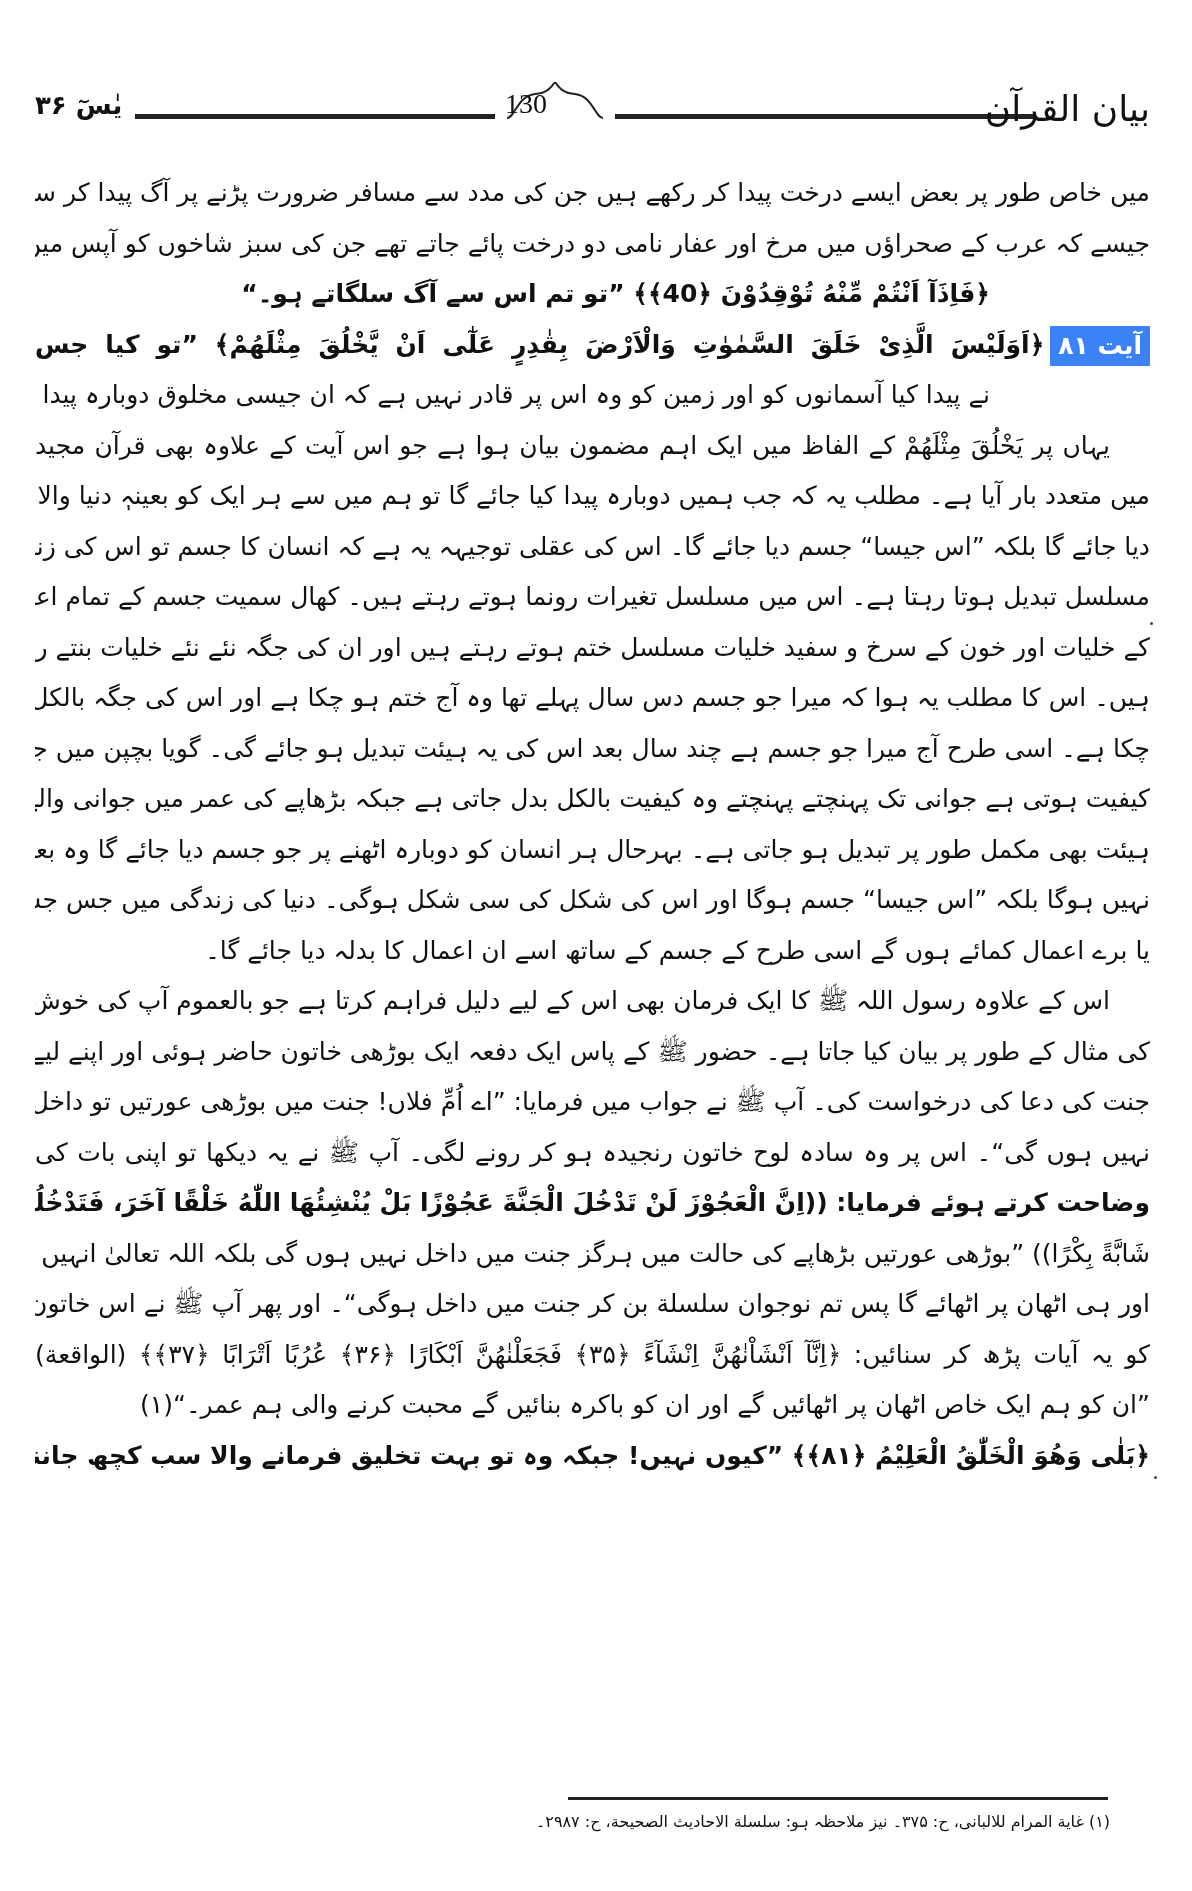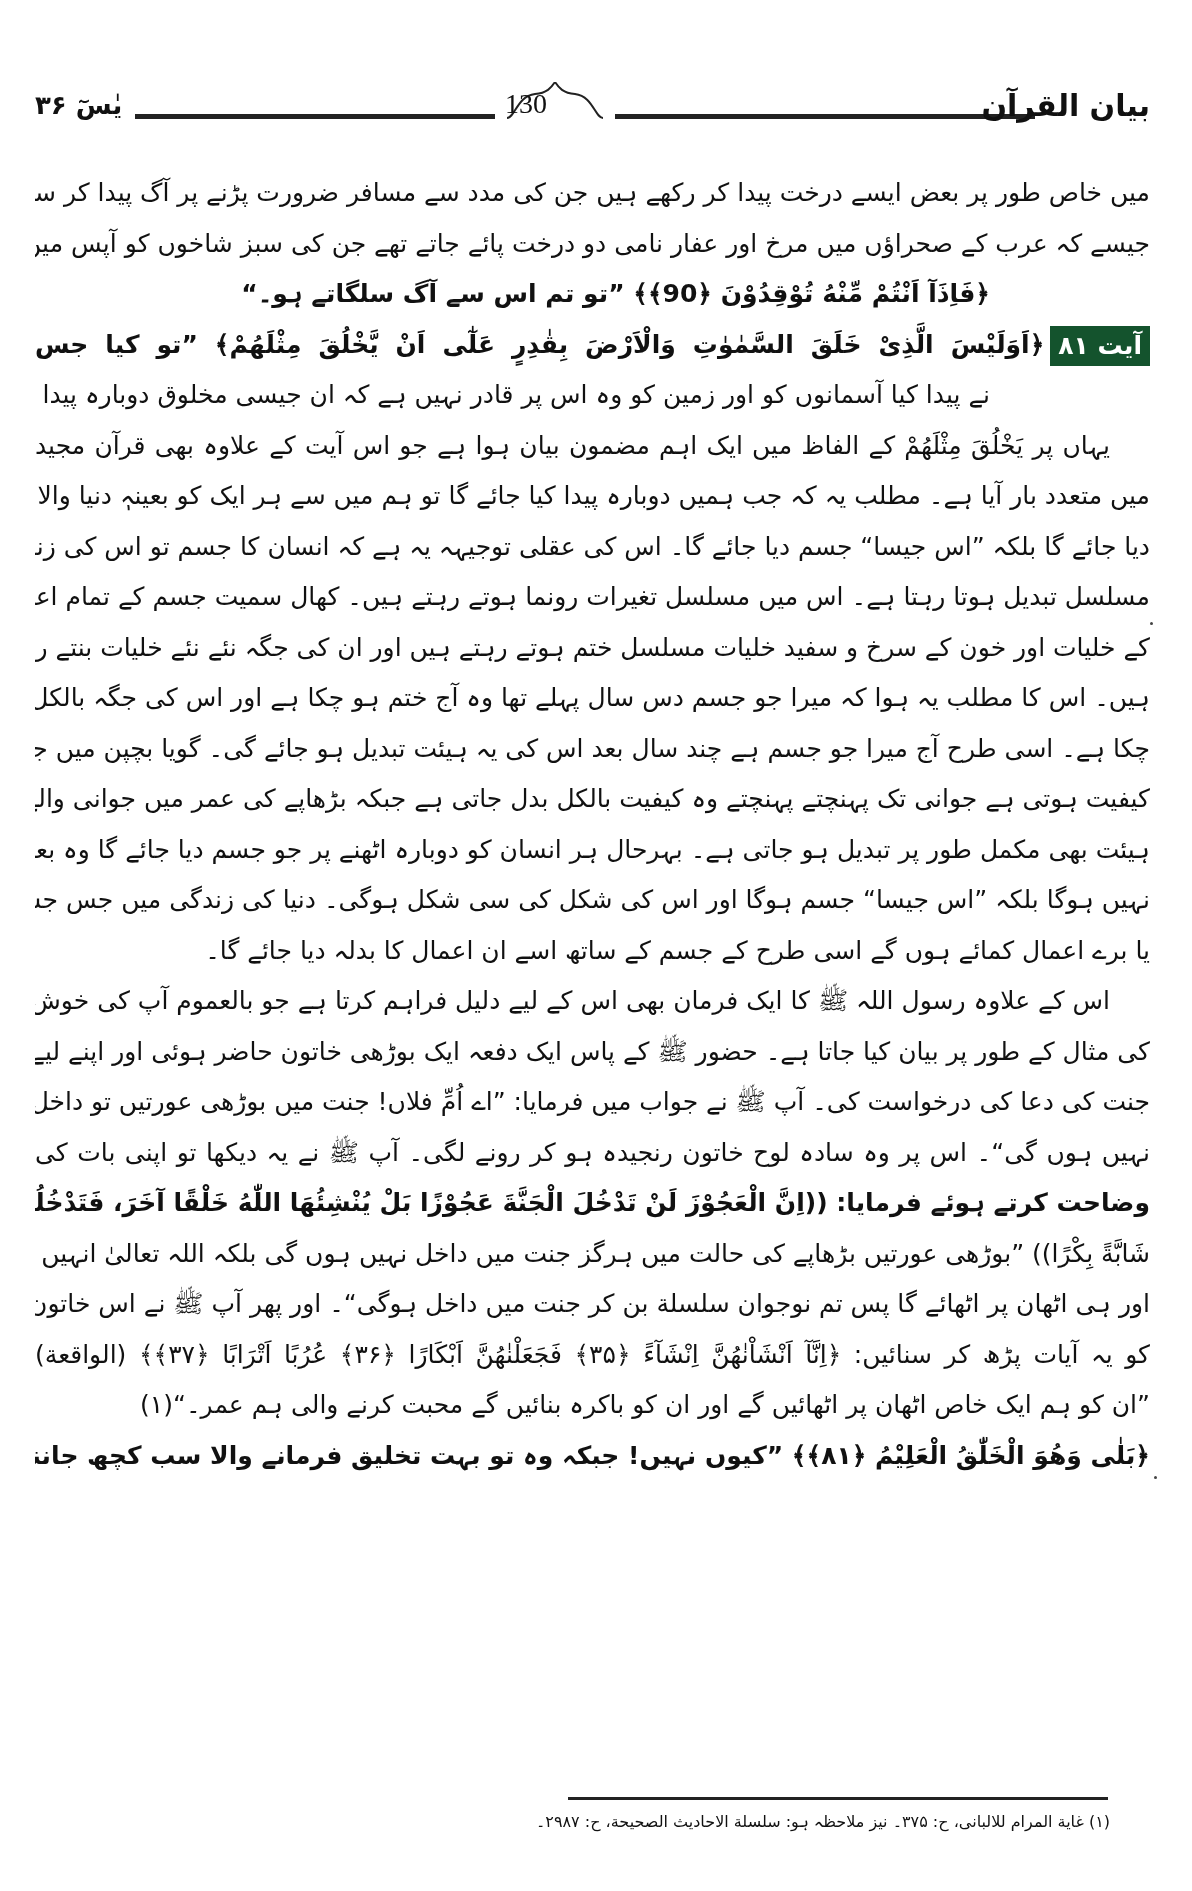--- a/index.html
+++ b/index.html
@@ -15,21 +15,21 @@
   .header .rule {
     position: absolute; top: 24px; height: 5px; background: #222;
   }
   .header .rule.left { left: 100px; width: 360px; }
   .header .rule.right { left: 580px; width: 420px; }
   .header .surah-ref {
     position: absolute; left: 0; top: 0; font-size: 26px; font-weight: bold;
     direction: rtl; white-space: nowrap;
   }
   .header .book-title {
-    position: absolute; right: 0; top: -2px; font-size: 30px; font-weight: bold;
+    position: absolute; right: 0; top: -2px; font-size: 36px; font-weight: normal;
     direction: rtl; white-space: nowrap;
   }
   .header .page-num-box {
     position: absolute; left: 470px; top: -8px; width: 100px; height: 40px;
   }
   .header .page-num-box svg { position: absolute; left: 0; top: 0; }
   .header .page-num {
     position: absolute; left: 0; top: 6px; width: 100px; text-align: left;
     font-family: "Liberation Serif", serif; font-size: 28px;
   }
@@ -39,21 +39,21 @@
   }
   .line {
     height: 50.5px; line-height: 50.5px; font-size: 25px; white-space: nowrap;
     overflow: hidden; text-align: justify; text-align-last: justify;
   }
   .line.short { text-align-last: right; }
   .line.indent { padding-right: 40px; }
   .line.indent-deep { padding-right: 160px; }
   .arabic { font-weight: bold; }
   .ayah-badge {
-    display: inline-block; background: #14532d; color: #fff; padding: 0 8px;
+    display: inline-block; background: #3b82f6; color: #fff; padding: 0 8px;
     height: 40px; line-height: 40px; font-weight: bold; margin-left: 6px;
     vertical-align: middle;
   }
   .footnote-rule {
     position: absolute; left: 568px; top: 1797px; width: 540px; height: 3px; background: #222;
   }
   .footnote {
     position: absolute; right: 82px; top: 1812px; font-size: 16px; direction: rtl;
     white-space: nowrap;
   }
@@ -73,21 +73,21 @@
       </svg>
       <span class="page-num">130</span>
     </div>
     <div class="rule right"></div>
     <span class="book-title">بیان القرآن</span>
   </div>
 
   <div class="body-text">
     <div class="line">میں خاص طور پر بعض ایسے درخت پیدا کر رکھے ہیں جن کی مدد سے مسافر ضرورت پڑنے پر آگ پیدا کر سکیں۔</div>
     <div class="line">جیسے کہ عرب کے صحراؤں میں مرخ اور عفار نامی دو درخت پائے جاتے تھے جن کی سبز شاخوں کو آپس میں رگڑ کر</div>
-    <div class="line short indent-deep arabic">﴿فَاِذَآ اَنْتُمْ مِّنْهُ تُوْقِدُوْنَ ﴿90﴾﴾ ”تو تم اس سے آگ سلگاتے ہو۔“</div>
+    <div class="line short indent-deep arabic">﴿فَاِذَآ اَنْتُمْ مِّنْهُ تُوْقِدُوْنَ ﴿40﴾﴾ ”تو تم اس سے آگ سلگاتے ہو۔“</div>
     <div class="line">
       <span class="ayah-badge">آیت ۸۱</span><span class="arabic">﴿اَوَلَیْسَ الَّذِیْ خَلَقَ السَّمٰوٰتِ وَالْاَرْضَ بِقٰدِرٍ عَلٰٓی اَنْ یَّخْلُقَ مِثْلَهُمْ﴾ ”تو کیا جس</span>
     </div>
     <div class="line short indent-deep">نے پیدا کیا آسمانوں کو اور زمین کو وہ اس پر قادر نہیں ہے کہ ان جیسی مخلوق دوبارہ پیدا کر دے!“</div>
     <div class="line indent">یہاں پر یَخْلُقَ مِثْلَهُمْ کے الفاظ میں ایک اہم مضمون بیان ہوا ہے جو اس آیت کے علاوہ بھی قرآن مجید</div>
     <div class="line">میں متعدد بار آیا ہے۔ مطلب یہ کہ جب ہمیں دوبارہ پیدا کیا جائے گا تو ہم میں سے ہر ایک کو بعینہٖ دنیا والا جسم نہیں</div>
     <div class="line">دیا جائے گا بلکہ ”اس جیسا“ جسم دیا جائے گا۔ اس کی عقلی توجیہہ یہ ہے کہ انسان کا جسم تو اس کی زندگی میں بھی</div>
     <div class="line">مسلسل تبدیل ہوتا رہتا ہے۔ اس میں مسلسل تغیرات رونما ہوتے رہتے ہیں۔ کھال سمیت جسم کے تمام اعضاء</div>
     <div class="line">کے خلیات اور خون کے سرخ و سفید خلیات مسلسل ختم ہوتے رہتے ہیں اور ان کی جگہ نئے نئے خلیات بنتے رہتے</div>
     <div class="line">ہیں۔ اس کا مطلب یہ ہوا کہ میرا جو جسم دس سال پہلے تھا وہ آج ختم ہو چکا ہے اور اس کی جگہ بالکل ایک نیا جسم بن</div>

